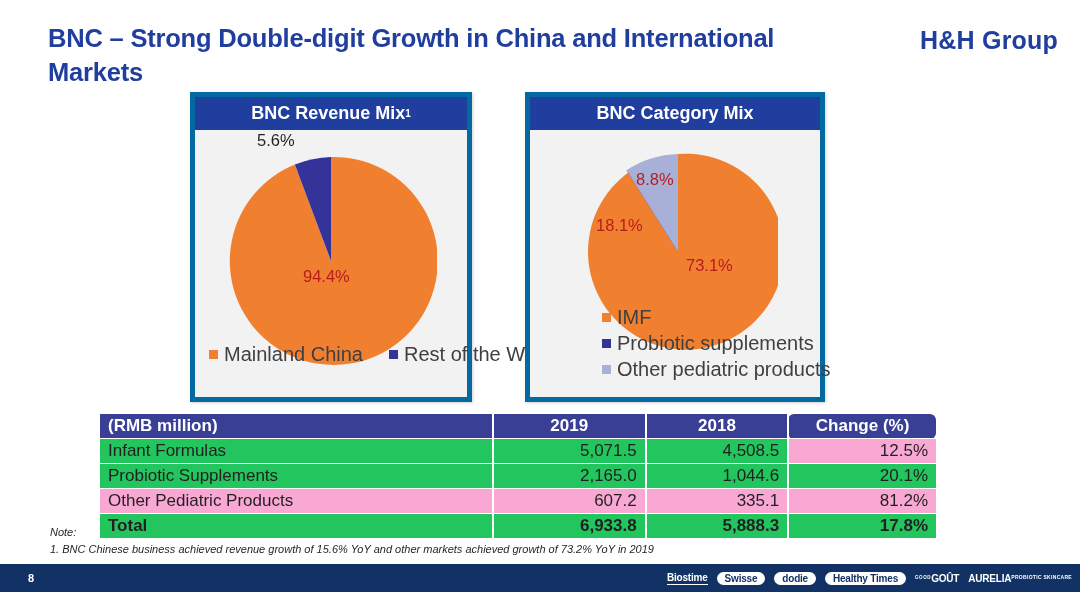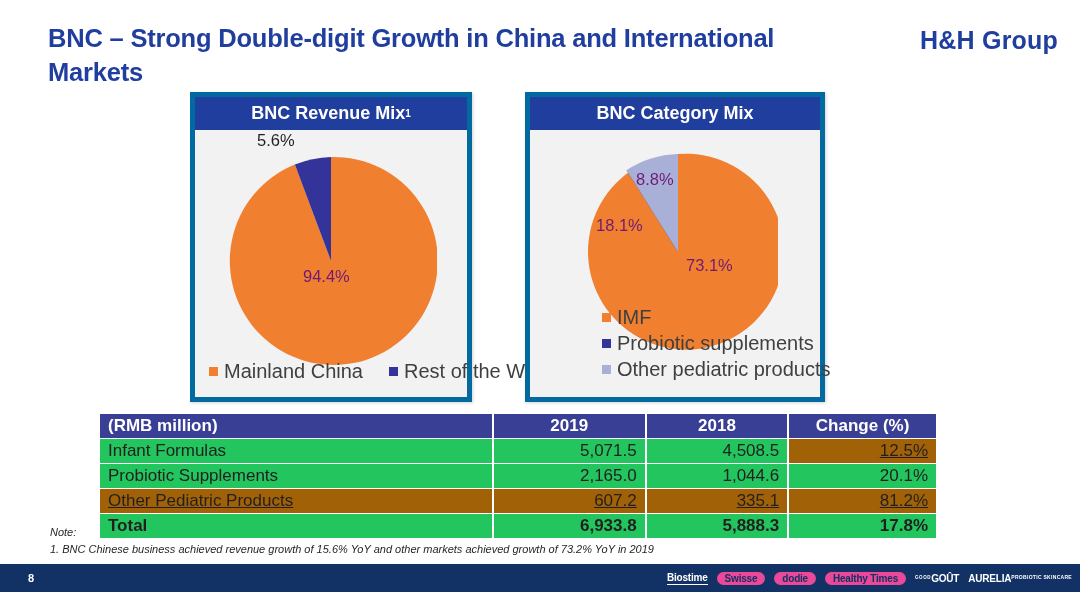--- a/index.html
+++ b/index.html
@@ -75,21 +75,21 @@
   .pie-wrap { position: absolute; }
   #pie-revenue-wrap { left: 30px; top: 25px; width: 212px; height: 212px; }
   #pie-category-wrap { left: 48px; top: 22px; width: 200px; height: 200px; }
 
   .pie-label {
     position: absolute;
     font-size: 16.5px;
     font-weight: normal;
     white-space: nowrap;
   }
-  .pie-label.inside { color: #701a75; }
+  .pie-label.inside { color: #b91c1c; }
   .pie-label.outside { color: #231f20; }
 
   
   .legend { position: absolute; }
   .legend-item {
     display: flex;
     align-items: center;
     font-size: 20px;
     color: #3f3f3f;
     line-height: 1;
@@ -100,21 +100,21 @@
     width: 9px; height: 9px;
     margin-right: 6px;
     flex: 0 0 auto;
     display: inline-block;
   }
   #legend-revenue {
     left: 14px; bottom: 16px;
     display: flex;
     gap: 26px;
   }
-  #legend-revenue .legend-item { margin-bottom: 0; }
+  #legend-revenue .legend-item { margin-bottom: 17px; }
   #legend-category { left: 72px; bottom: 12px; }
 
   
   #data-table {
     position: absolute;
     left: 100px;
     top: 414px;
     width: 836px;
     border-collapse: collapse;
     font-size: 17px;
@@ -132,21 +132,21 @@
     color: #ffffff;
     font-weight: bold;
     text-align: center;
     height: 24px;
   }
   #data-table thead th.col-label { text-align: left; }
   #data-table td.col-label { text-align: left; }
   #data-table td.num { text-align: right; }
   
   .band-a { background: #22c55e; }
-  .band-b { background: #a16207; text-decoration: underline; }
+  .band-b { background: #f9a8d4; }
   tr.total-row td { font-weight: bold; }
 
   
   #note-block {
     position: absolute;
     left: 50px;
     top: 524px;
     font-size: 11px;
     font-style: italic;
     color: #231f20;
@@ -182,21 +182,21 @@
     color: #ffffff;
     font-size: 10px;
     font-weight: bold;
     display: flex;
     align-items: center;
     justify-content: center;
     white-space: nowrap;
     letter-spacing: -0.2px;
   }
   .flogo.pill {
-    background: #ec4899;
+    background: #ffffff;
     color: #123164;
     border-radius: 9px;
     padding: 1px 8px;
     font-size: 10px;
   }
   .flogo.plain { border-bottom: 1px solid #ffffff; padding-bottom: 1px; }
   .flogo-sub { font-size: 4.5px; letter-spacing: 0.6px; display:block; text-align:center; }
   .flogo-col { display: flex; flex-direction: row; align-items: center; line-height: 1.1; }
   .flogo-tiny { font-size: 5px; letter-spacing: 0.3px; }
 </style>
@@ -275,21 +275,21 @@
 
   </div>
 </div>
 
 <table id="data-table">
   <thead>
     <tr>
       <th class="col-label" style="width:372px;">(RMB million)</th>
       <th style="width:145px;">2019</th>
       <th style="width:135px;">2018</th>
-      <th style="width:140px;">Change (%)</th>
+      <th style="width:140px;border-radius:6px;">Change (%)</th>
     </tr>
   </thead>
   <tbody>
     <tr>
       <td class="col-label band-a">Infant Formulas</td>
       <td class="num band-a">5,071.5</td>
       <td class="num band-a">4,508.5</td>
       <td class="num band-b">12.5%</td>
     </tr>
     <tr>

